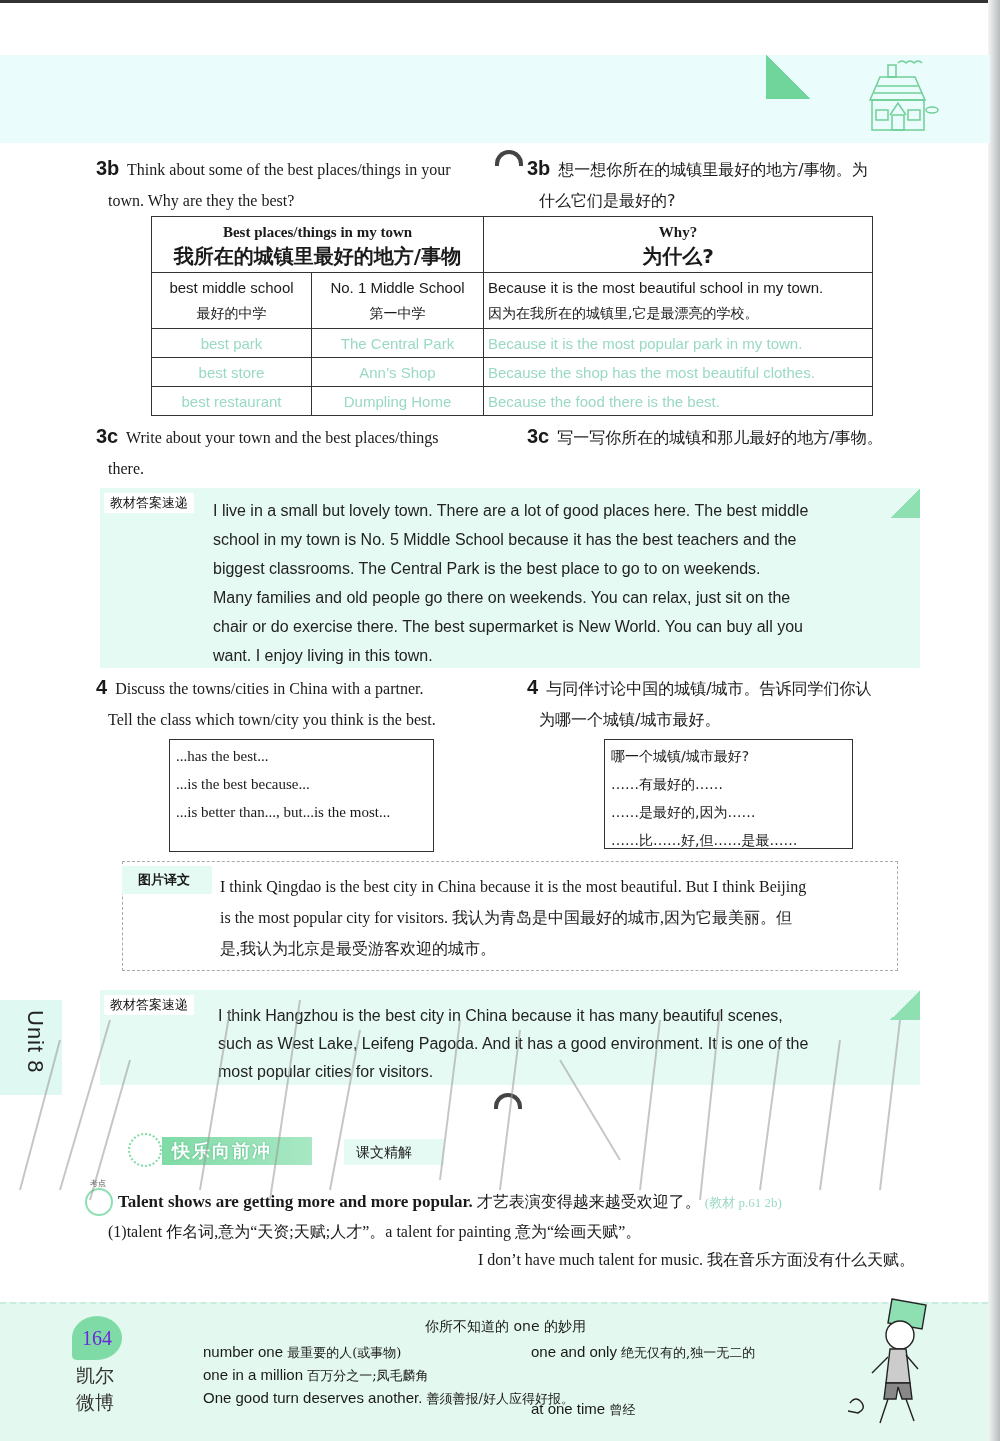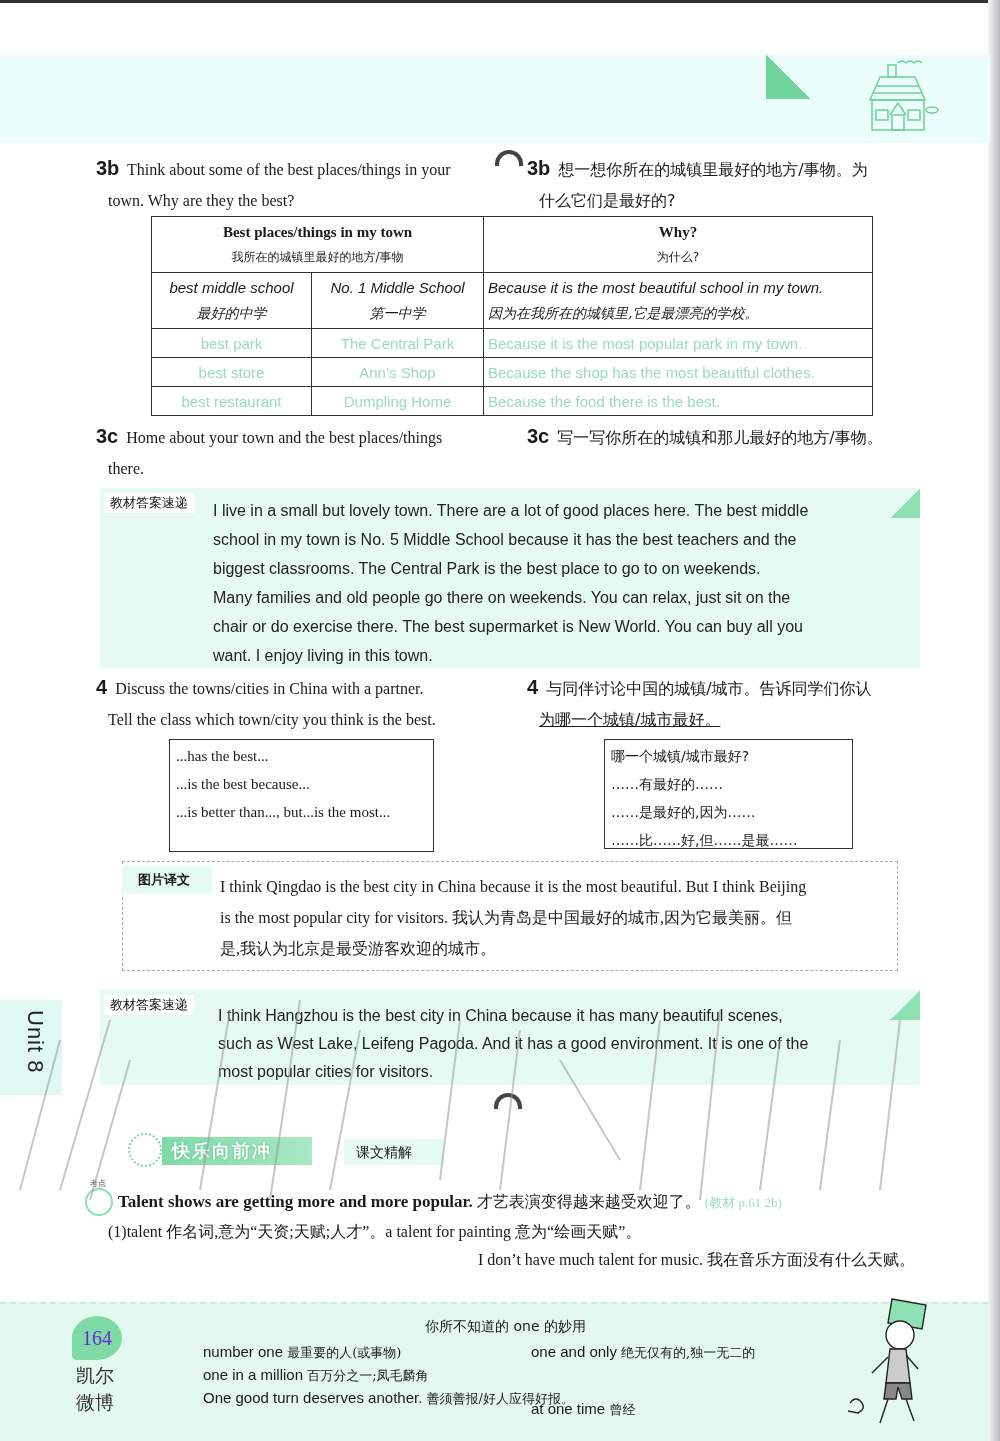--- a/index.html
+++ b/index.html
@@ -22,23 +22,23 @@
   .sec-num { font-family: "Liberation Sans", "DejaVu Sans", sans-serif; font-weight: bold; font-size: 20px; margin-right: 4px; }
   .cn { font-family: "DejaVu Sans", sans-serif; }
 
   .ring-icon { position: absolute; width: 28px; height: 16px; border: 4px solid #444; border-bottom: none;
     border-radius: 16px 16px 0 0; }
 
   table.best { position: absolute; left: 151px; top: 216px; width: 722px; border-collapse: collapse;
     font-family: "Liberation Sans", sans-serif; font-size: 15px; }
   table.best td, table.best th { border: 1.5px solid #333; text-align: center; padding: 0 4px; }
   table.best th { font-family: "Liberation Serif", serif; font-weight: bold; font-size: 15px; height: 56px; line-height: 24px; }
-  table.best th .cn-h { font-family: "DejaVu Sans", sans-serif; font-weight: normal; font-size: 12px; }
+  table.best th .cn-h { font-family: "DejaVu Sans", sans-serif; font-weight: bold; font-size: 20px; }
   table.best td { height: 29px; }
-  table.best tr.first td { height: 56px; line-height: 25px; font-style: italic; }
+  table.best tr.first td { height: 56px; line-height: 25px; }
   table.best td.why { text-align: left; }
   table.best td .cn-small { font-family: "DejaVu Serif", serif; font-size: 14px; }
   table.best tr.ans td { color: #9ad9c3; }
 
   .ans-box { position: absolute; left: 100px; width: 820px; background: #e6faf4; }
   .ans-tag { position: absolute; font-family: "DejaVu Sans", sans-serif; font-size: 13px; color: #111;
     background: #fff; padding: 1px 6px; }
   .ans-tri { position: absolute; width: 30px; height: 30px; background: linear-gradient(225deg, transparent 50%, #8ee0b3 50%); transform: scaleX(-1); }
   .ans-text { position: absolute; font-family: "Liberation Sans", sans-serif; font-size: 16px; line-height: 29px; text-align: justify; color: #222; }
 
@@ -148,21 +148,21 @@
   <tr class="ans">
     <td>best restaurant</td>
     <td>Dumpling Home</td>
     <td class="why">Because the food there is the best.</td>
   </tr>
 </tbody>
   </table>
 
 <div class="sec" style="left:96px; top:421px; width:410px;">
   <span class="sec-num">3c</span>
-  <span>Home about your town and the best places/things</span><br>
+  <span>Write about your town and the best places/things</span><br>
   <span style="padding-left:12px;">there.</span>
 </div>
 <div class="sec" style="left:527px; top:421px; width:400px;">
   <span class="sec-num">3c</span>
   <span class="cn">写一写你所在的城镇和那儿最好的地方/事物。</span>
 </div>
 
 <div class="ans-box" style="top:488px; height:180px;"></div>
 <div class="ans-tri" style="left:890px; top:488px;"></div>
 <div class="ans-tag" style="left:104px; top:493px;">教材答案速递</div>
@@ -176,21 +176,21 @@
 </div>
 
 <div class="sec" style="left:96px; top:672px; width:410px;">
   <span class="sec-num">4</span>
   <span>Discuss the towns/cities in China with a partner.</span><br>
   <span style="padding-left:12px;">Tell the class which town/city you think is the best.</span>
 </div>
 <div class="sec" style="left:527px; top:672px; width:400px;">
   <span class="sec-num">4</span>
   <span class="cn">与同伴讨论中国的城镇/城市。告诉同学们你认</span><br>
-  <span class="cn" style="padding-left:12px;text-decoration:underline;">为哪一个城镇/城市最好。</span>
+  <span class="cn" style="padding-left:12px;">为哪一个城镇/城市最好。</span>
 </div>
 
 <div class="phrase-box" style="left:169px; top:739px; width:265px; height:113px;">
   <div>...has the best...</div>
   <div>...is the best because...</div>
   <div>...is better than..., but...is the most...</div>
 </div>
 <div class="phrase-box" style="left:604px; top:739px; width:249px; height:110px;">
   <div class="cn">哪一个城镇/城市最好?</div>
   <div class="cn">……有最好的……</div>

